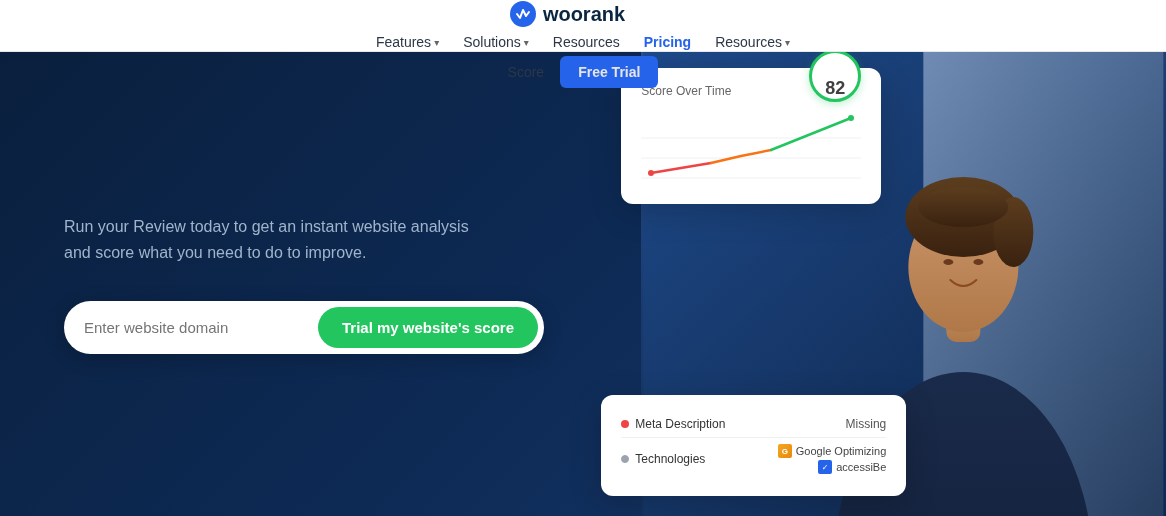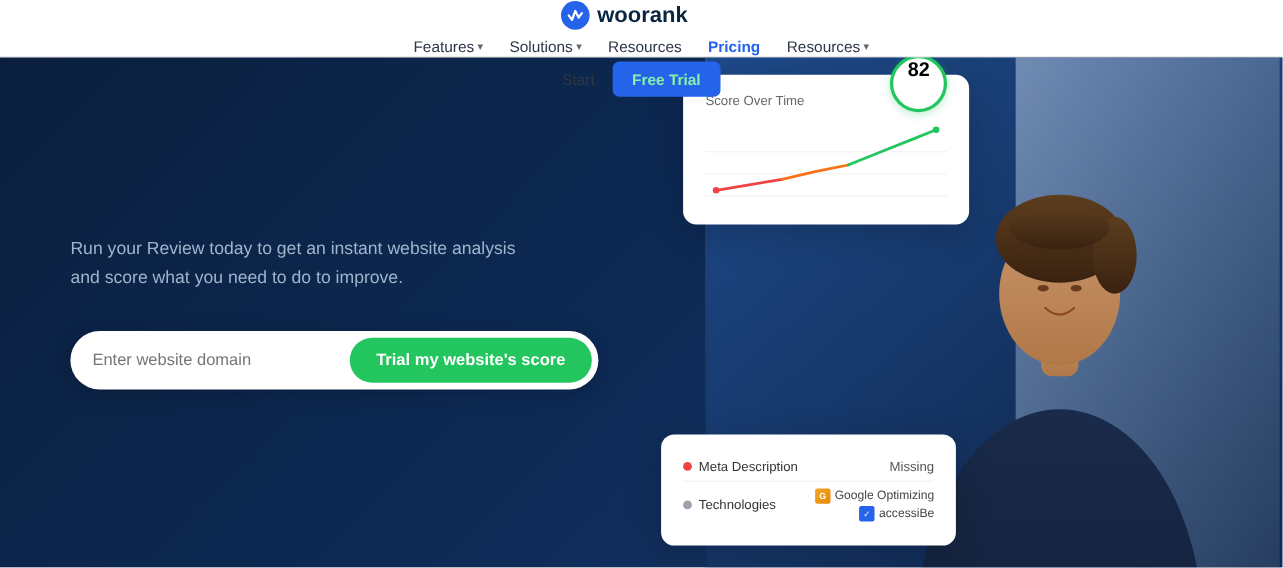--- a/index.html
+++ b/index.html
@@ -63,21 +63,21 @@
     .login-btn {
       font-size: 14px;
       color: #2d3748;
       cursor: pointer;
       background: none;
       border: none;
       font-weight: 500;
     }
     .free-trial-btn {
       background: #2563eb;
-      color: #86efac;
+      color: #e5e5e5;
       border: none;
       border-radius: 6px;
       padding: 8px 18px;
       font-size: 14px;
       font-weight: 600;
       cursor: pointer;
     }
 
     
     .hero {
@@ -176,46 +176,46 @@
     .score-badge {
       position: absolute;
       top: -18px;
       right: 20px;
       width: 52px;
       height: 52px;
       border-radius: 50%;
       background: #fff;
       border: 3px solid #22c55e;
       display: flex;
-      align-items: flex-start;
+      align-items: flex-end;
       justify-content: center;
       font-size: 18px;
       font-weight: 700;
-      color: #000000;
+      color: #404040;
       box-shadow: 0 2px 8px rgba(34,197,94,0.3);
     }
     
     .chart-area {
       height: 80px;
       position: relative;
     }
     .chart-svg {
       width: 100%;
       height: 100%;
     }
 
     
     .metrics-card {
       position: absolute;
       bottom: 20px;
       left: -40px;
       background: #fff;
       border-radius: 12px;
       padding: 16px 20px;
-      width: 268px;
+      width: 305px;
       box-shadow: 0 8px 32px rgba(0,0,0,0.18);
       z-index: 5;
     }
     .metric-row {
       display: flex;
       align-items: center;
       justify-content: space-between;
       padding: 6px 0;
       border-bottom: 1px solid #f0f0f0;
       font-size: 12px;
@@ -338,21 +338,21 @@
     <a class="nav-item pricing">
       <span>Pricing</span>
     </a>
     <a class="nav-item">
       <span>Resources</span>
       <span class="chevron">▾</span>
     </a>
   </nav>
 
   <div class="header-actions">
-    <button class="login-btn">Start</button>
+    <button class="login-btn">Score</button>
     <button class="free-trial-btn">Free Trial</button>
   </div>
 </header>
 
 <section class="hero">
 
   <div class="bg-circle1"></div>
   <div class="bg-circle2"></div>
 
   <div class="hero-left">

